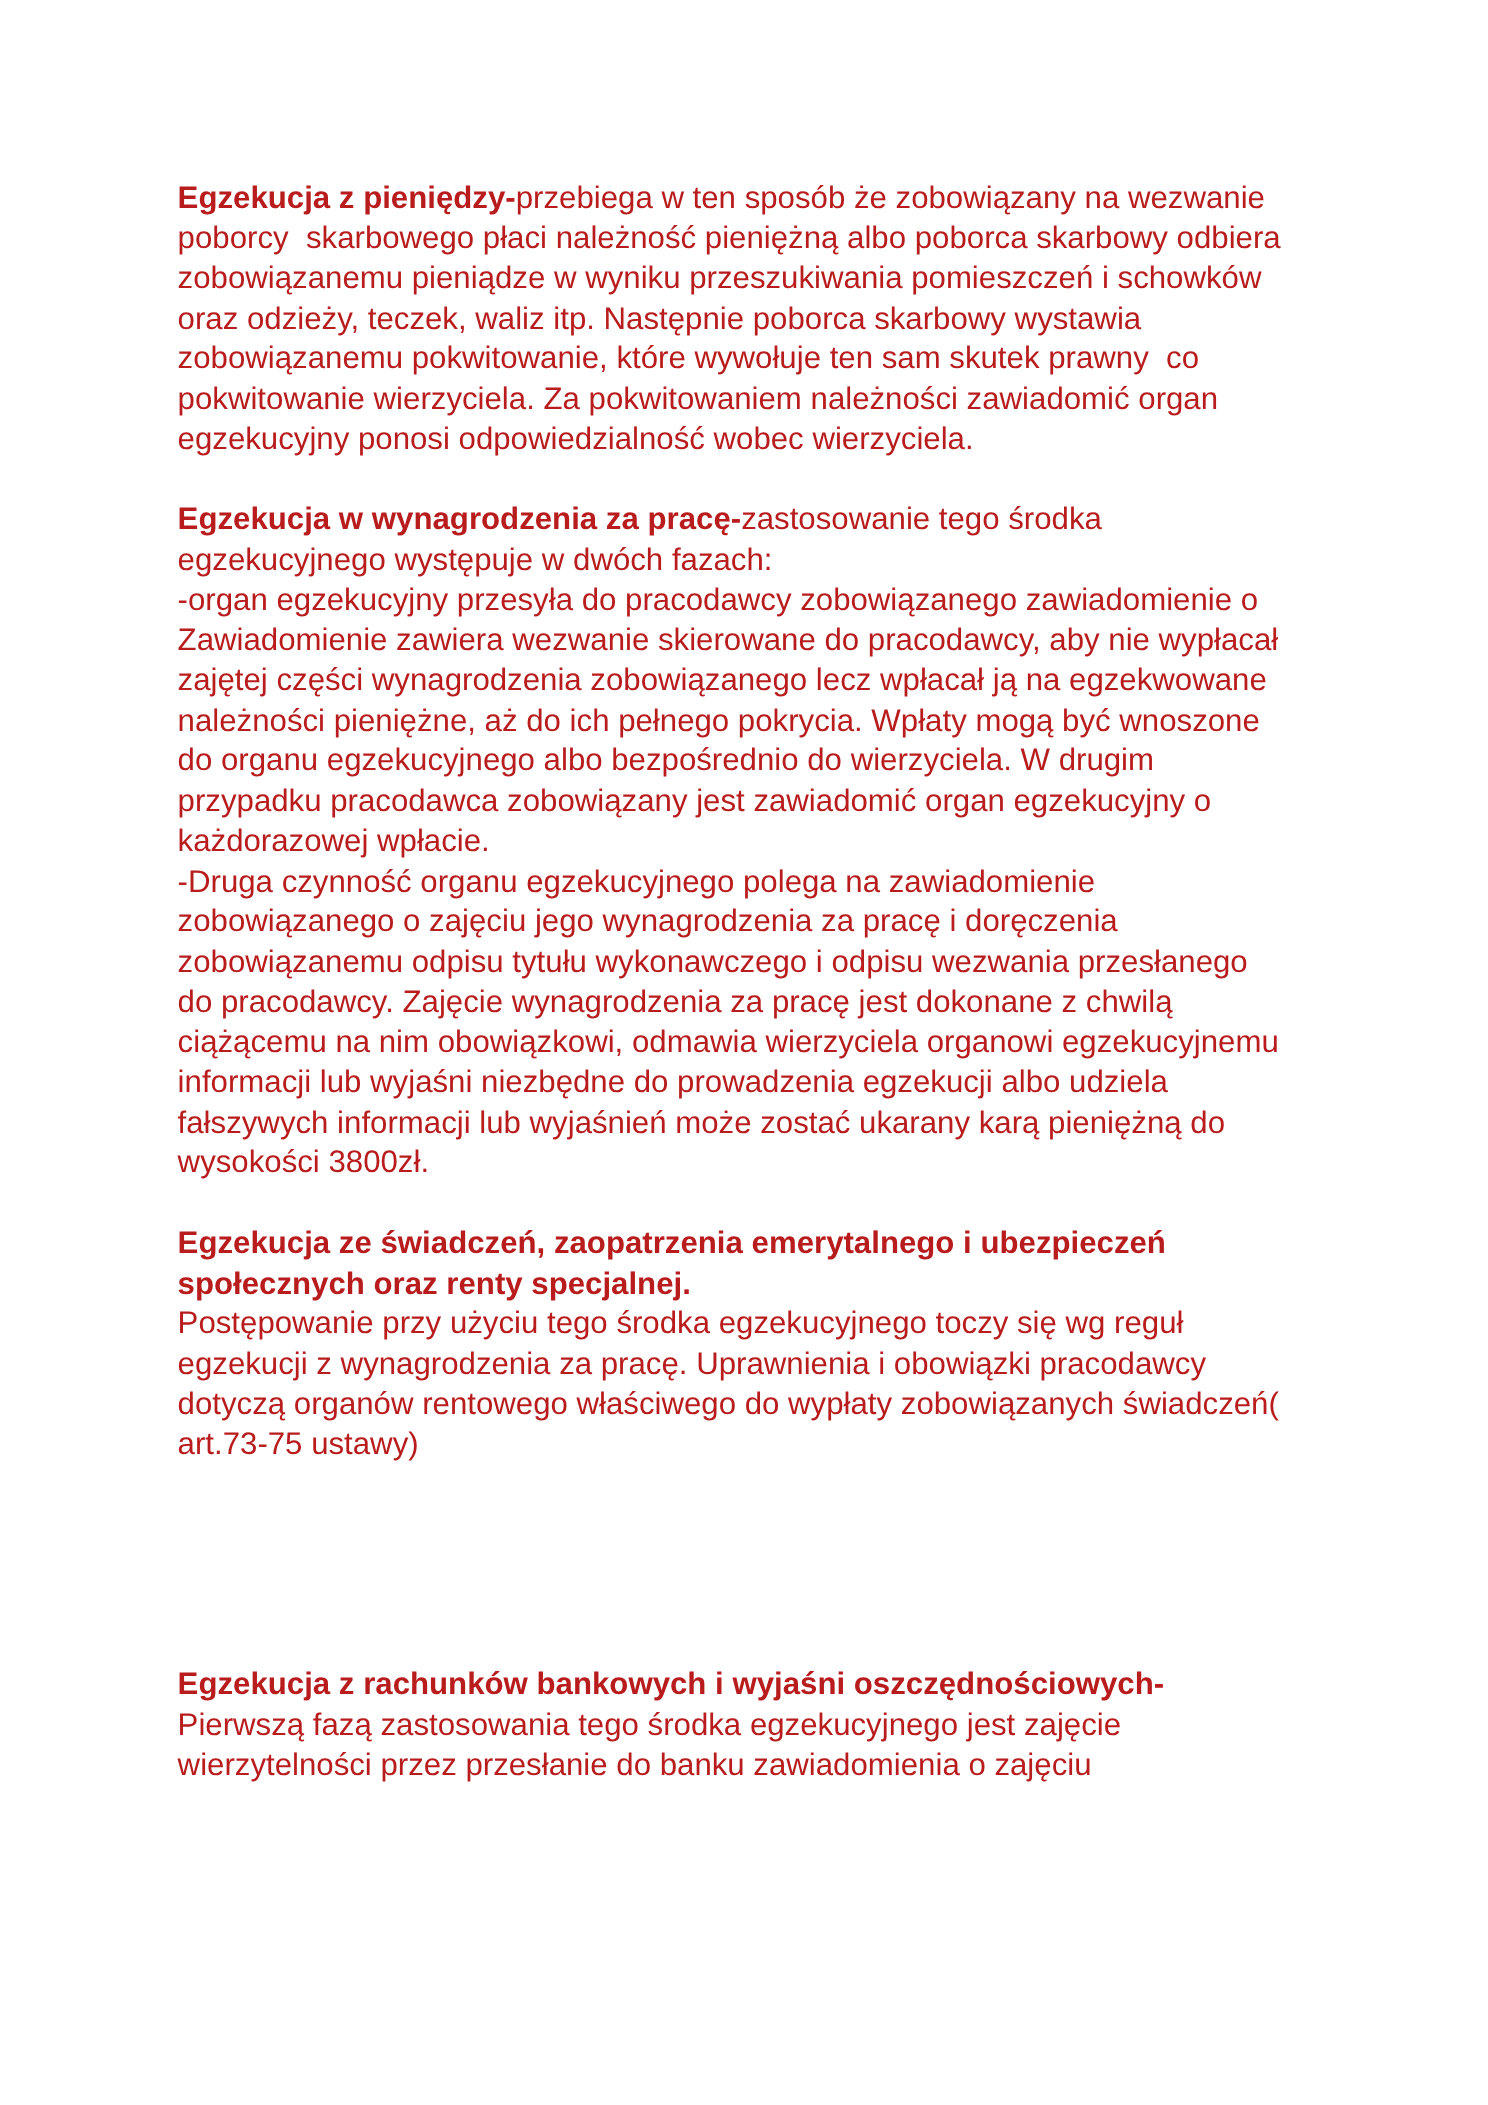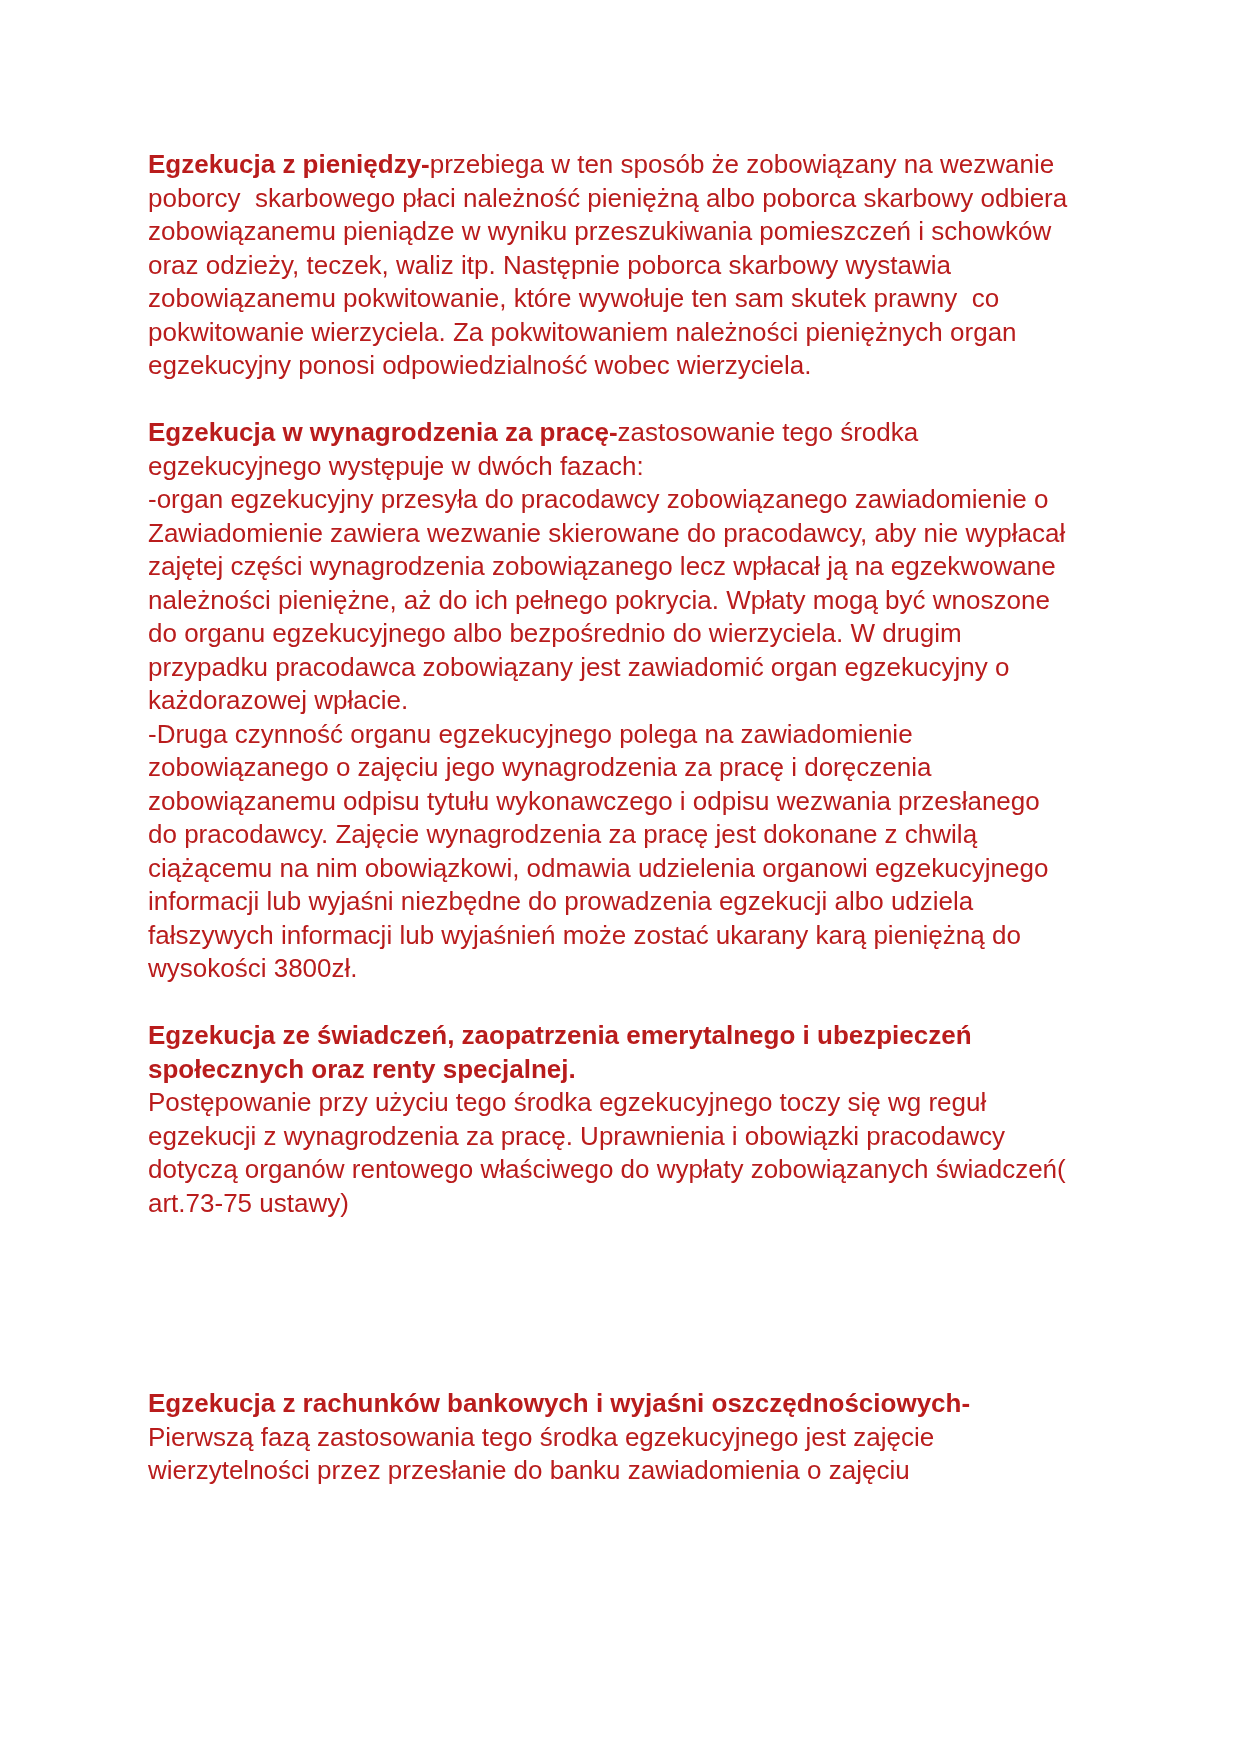--- a/index.html
+++ b/index.html
@@ -18,41 +18,41 @@
 <body>
 
 <div class="page">
 
   <div>
     <span class="line"><span class="b">Egzekucja z pieniędzy-</span><span>przebiega w ten sposób że zobowiązany na wezwanie</span></span>
     <span class="line">poborcy  skarbowego płaci należność pieniężną albo poborca skarbowy odbiera</span>
     <span class="line">zobowiązanemu pieniądze w wyniku przeszukiwania pomieszczeń i schowków</span>
     <span class="line">oraz odzieży, teczek, waliz itp. Następnie poborca skarbowy wystawia</span>
     <span class="line">zobowiązanemu pokwitowanie, które wywołuje ten sam skutek prawny  co</span>
-    <span class="line">pokwitowanie wierzyciela. Za pokwitowaniem należności pieniężnych organ</span>
+    <span class="line">pokwitowanie wierzyciela. Za pokwitowaniem należności zawiadomić organ</span>
     <span class="line">egzekucyjny ponosi odpowiedzialność wobec wierzyciela.</span>
   </div>
 
   <div class="gap"></div>
 
   <div>
     <span class="line"><span class="b">Egzekucja w wynagrodzenia za pracę-</span><span>zastosowanie tego środka</span></span>
     <span class="line">egzekucyjnego występuje w dwóch fazach:</span>
     <span class="line">-organ egzekucyjny przesyła do pracodawcy zobowiązanego zawiadomienie o</span>
     <span class="line">Zawiadomienie zawiera wezwanie skierowane do pracodawcy, aby nie wypłacał</span>
     <span class="line">zajętej części wynagrodzenia zobowiązanego lecz wpłacał ją na egzekwowane</span>
     <span class="line">należności pieniężne, aż do ich pełnego pokrycia. Wpłaty mogą być wnoszone</span>
     <span class="line">do organu egzekucyjnego albo bezpośrednio do wierzyciela. W drugim</span>
     <span class="line">przypadku pracodawca zobowiązany jest zawiadomić organ egzekucyjny o</span>
     <span class="line">każdorazowej wpłacie.</span>
     <span class="line">-Druga czynność organu egzekucyjnego polega na zawiadomienie</span>
     <span class="line">zobowiązanego o zajęciu jego wynagrodzenia za pracę i doręczenia</span>
     <span class="line">zobowiązanemu odpisu tytułu wykonawczego i odpisu wezwania przesłanego</span>
     <span class="line">do pracodawcy. Zajęcie wynagrodzenia za pracę jest dokonane z chwilą</span>
-    <span class="line">ciążącemu na nim obowiązkowi, odmawia udzielenia organowi egzekucyjnego</span>
+    <span class="line">ciążącemu na nim obowiązkowi, odmawia wierzyciela organowi egzekucyjnemu</span>
     <span class="line">informacji lub wyjaśni niezbędne do prowadzenia egzekucji albo udziela</span>
     <span class="line">fałszywych informacji lub wyjaśnień może zostać ukarany karą pieniężną do</span>
     <span class="line">wysokości 3800zł.</span>
   </div>
 
   <div class="gap"></div>
 
   <div>
     <span class="line b">Egzekucja ze świadczeń, zaopatrzenia emerytalnego i ubezpieczeń</span>
     <span class="line b">społecznych oraz renty specjalnej.</span>

